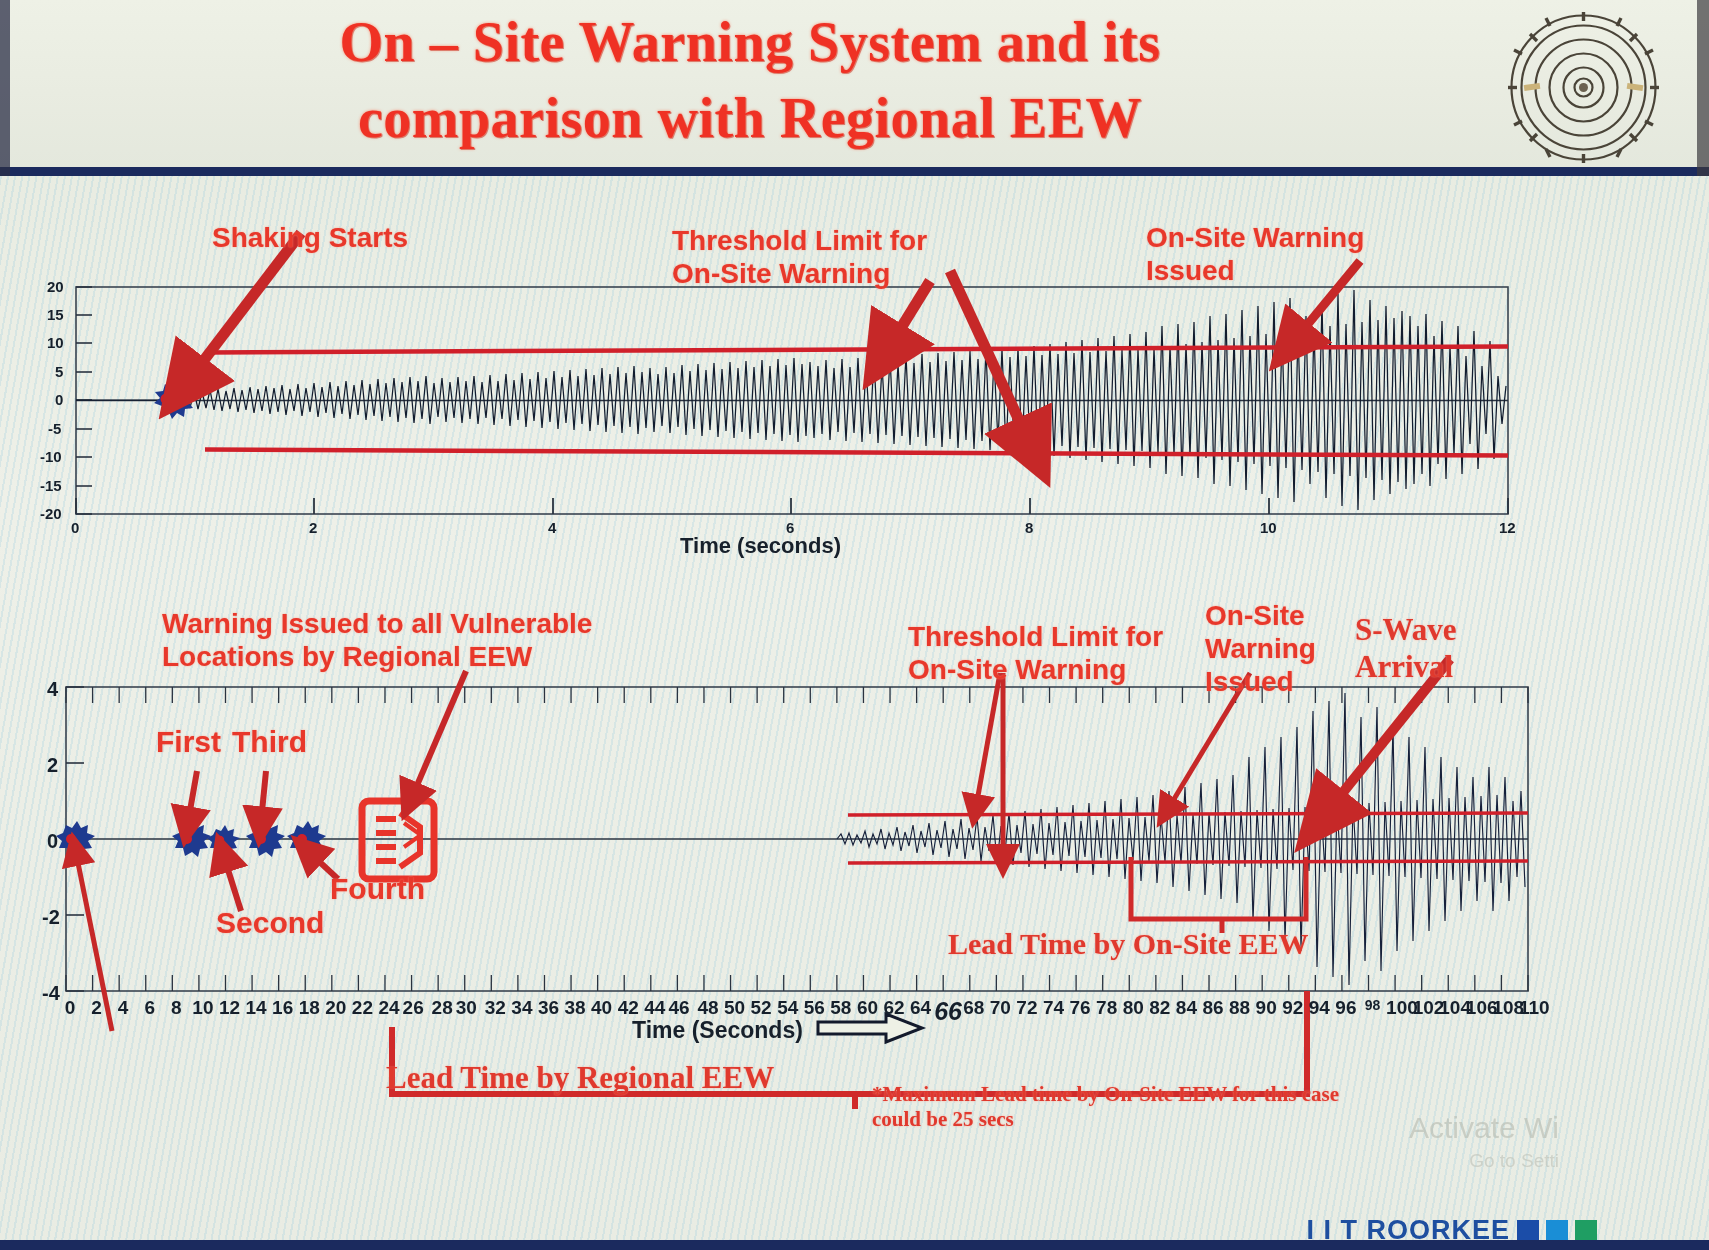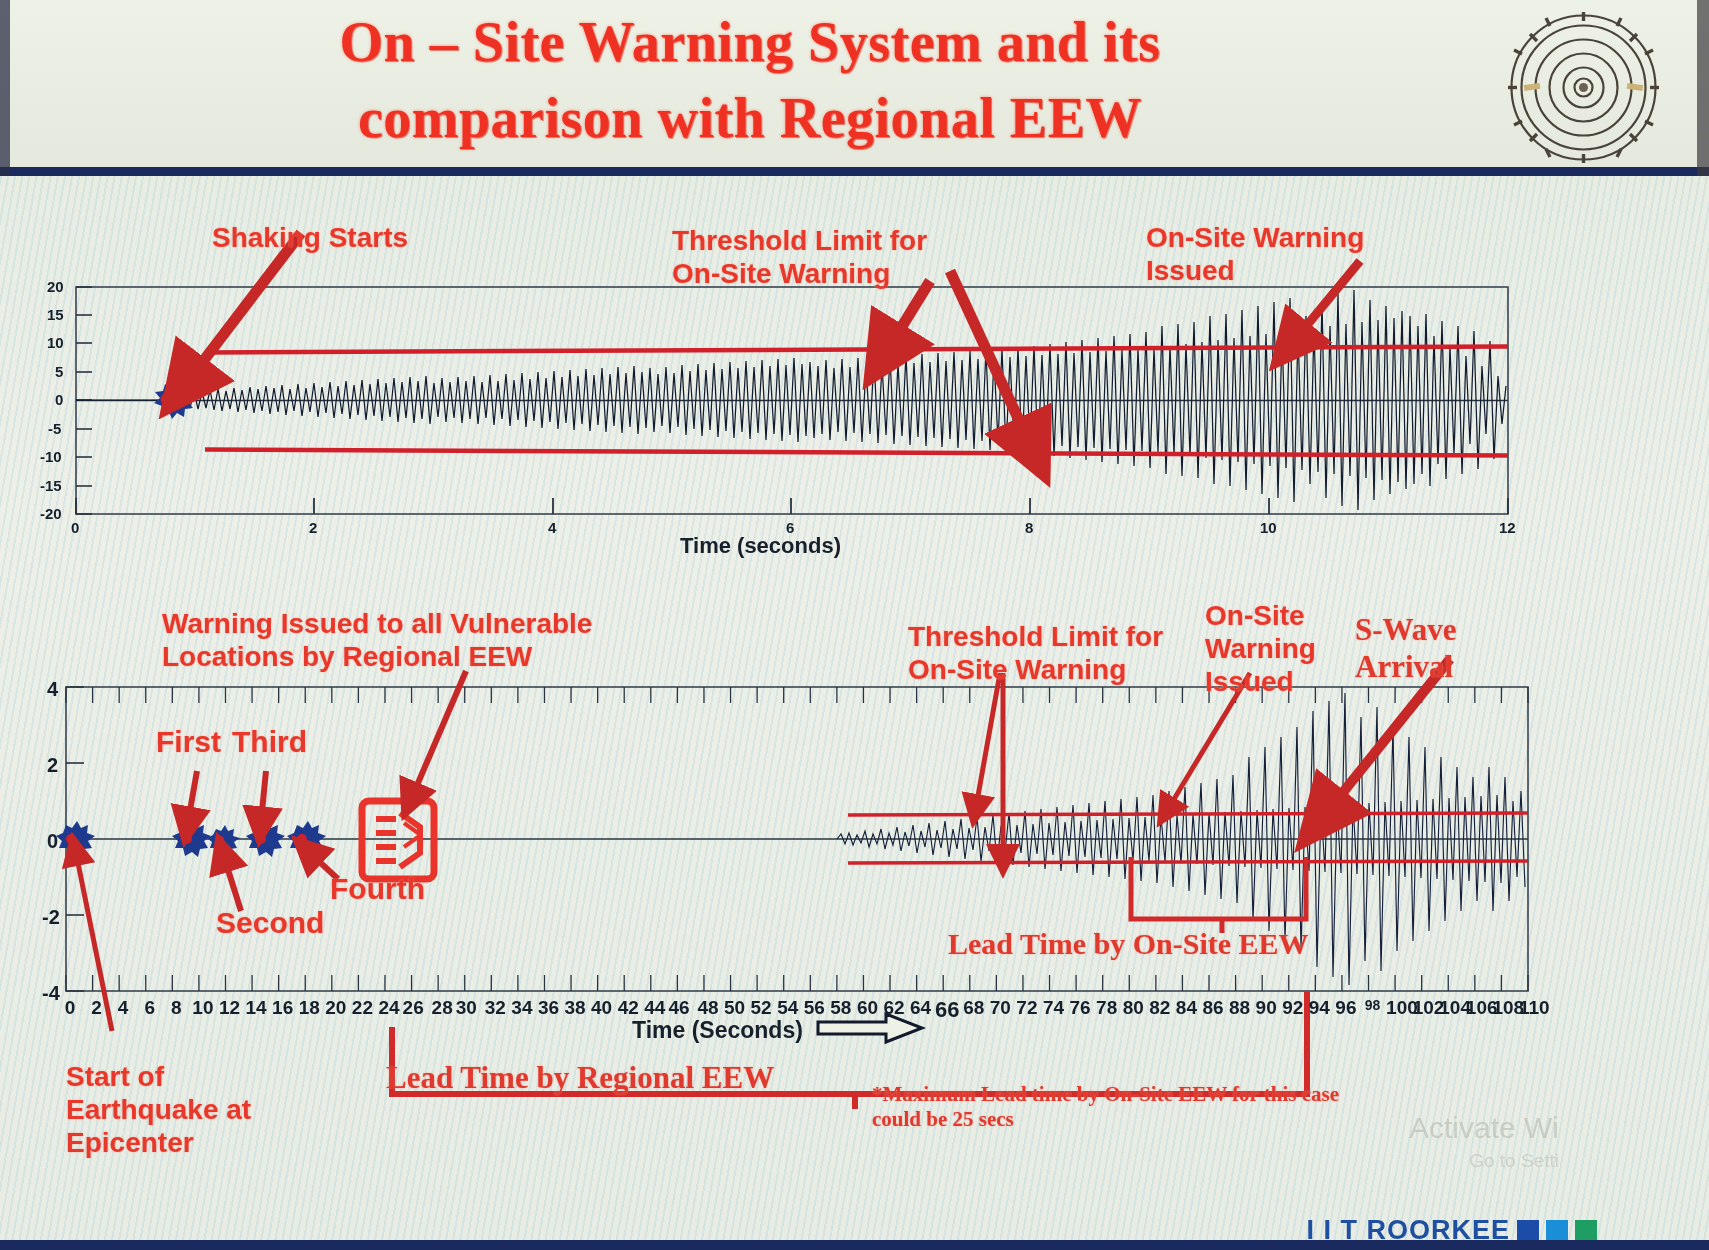--- a/index.html
+++ b/index.html
@@ -277,25 +277,20 @@
     </div>
     <div class="serifred" style="left:1355px;top:13px;font-size:31px;width:180px;white-space:pre-line;">
       <span>S-Wave
 Arrival</span>
     </div>
 
     <div class="redtxt" style="left:156px;top:163px;font-size:30px;">First</div>
     <div class="redtxt" style="left:232px;top:163px;font-size:30px;">Third</div>
     <div class="redtxt" style="left:216px;top:344px;font-size:30px;">Second</div>
     <div class="redtxt" style="left:330px;top:310px;font-size:30px;">Fourth</div>
-    <div class="redtxt" style="left:66px;top:466px;font-size:28px;width:230px;white-space:pre-line;">
-      <span>Start of
-Earthquake at
-Epicenter</span>
-    </div>
 
     <div class="serifred" style="left:948px;top:365px;font-size:30px;">Lead Time by On-Site EEW</div>
     <div class="serifred" style="left:386px;top:498px;font-size:31px;">Lead Time by Regional EEW</div>
     <div class="serifred" style="left:872px;top:496px;font-size:21px;width:470px;white-space:pre-line;">
       <span>*Maximum Lead time by On-Site EEW for this case
 could be 25 secs</span>
     </div>
 
     <svg width="1709" height="689" viewBox="0 0 1709 689">
       <defs>
@@ -551,21 +546,21 @@
         <div class="tick" style="left: 668.382px; top: 0px; font-size: 19px; width: 26px; text-align: left;">46</div>
         <div class="tick" style="left: 694.964px; top: 0px; font-size: 19px; width: 26px; text-align: center;">48</div>
         <div class="tick" style="left: 721.545px; top: 0px; font-size: 19px; width: 26px; text-align: center;">50</div>
         <div class="tick" style="left: 748.127px; top: 0px; font-size: 19px; width: 26px; text-align: center;">52</div>
         <div class="tick" style="left: 774.709px; top: 0px; font-size: 19px; width: 26px; text-align: center;">54</div>
         <div class="tick" style="left: 801.291px; top: 0px; font-size: 19px; width: 26px; text-align: center;">56</div>
         <div class="tick" style="left: 827.873px; top: 0px; font-size: 19px; width: 26px; text-align: center;">58</div>
         <div class="tick" style="left: 854.455px; top: 0px; font-size: 19px; width: 26px; text-align: center;">60</div>
         <div class="tick" style="left: 881.036px; top: 0px; font-size: 19px; width: 26px; text-align: center;">62</div>
         <div class="tick" style="left: 907.618px; top: 0px; font-size: 19px; width: 26px; text-align: center;">64</div>
-        <div class="tick" style="left: 934.2px; top: 0px; font-size: 22px; width: 26px; text-align: center;">66</div>
+        <div class="tick" style="left: 934.2px; top: 0px; font-size: 25px; width: 26px; text-align: right; font-style: italic;">66</div>
         <div class="tick" style="left: 960.782px; top: 0px; font-size: 19px; width: 26px; text-align: center;">68</div>
         <div class="tick" style="left: 987.364px; top: 0px; font-size: 19px; width: 26px; text-align: center;">70</div>
         <div class="tick" style="left: 1013.95px; top: 0px; font-size: 19px; width: 26px; text-align: center;">72</div>
         <div class="tick" style="left: 1040.53px; top: 0px; font-size: 19px; width: 26px; text-align: center;">74</div>
         <div class="tick" style="left: 1067.11px; top: 0px; font-size: 19px; width: 26px; text-align: center;">76</div>
         <div class="tick" style="left: 1093.69px; top: 0px; font-size: 19px; width: 26px; text-align: center;">78</div>
         <div class="tick" style="left: 1120.27px; top: 0px; font-size: 19px; width: 26px; text-align: center;">80</div>
         <div class="tick" style="left: 1146.85px; top: 0px; font-size: 19px; width: 26px; text-align: center;">82</div>
         <div class="tick" style="left: 1173.44px; top: 0px; font-size: 19px; width: 26px; text-align: center;">84</div>
         <div class="tick" style="left: 1200.02px; top: 0px; font-size: 19px; width: 26px; text-align: center;">86</div>

